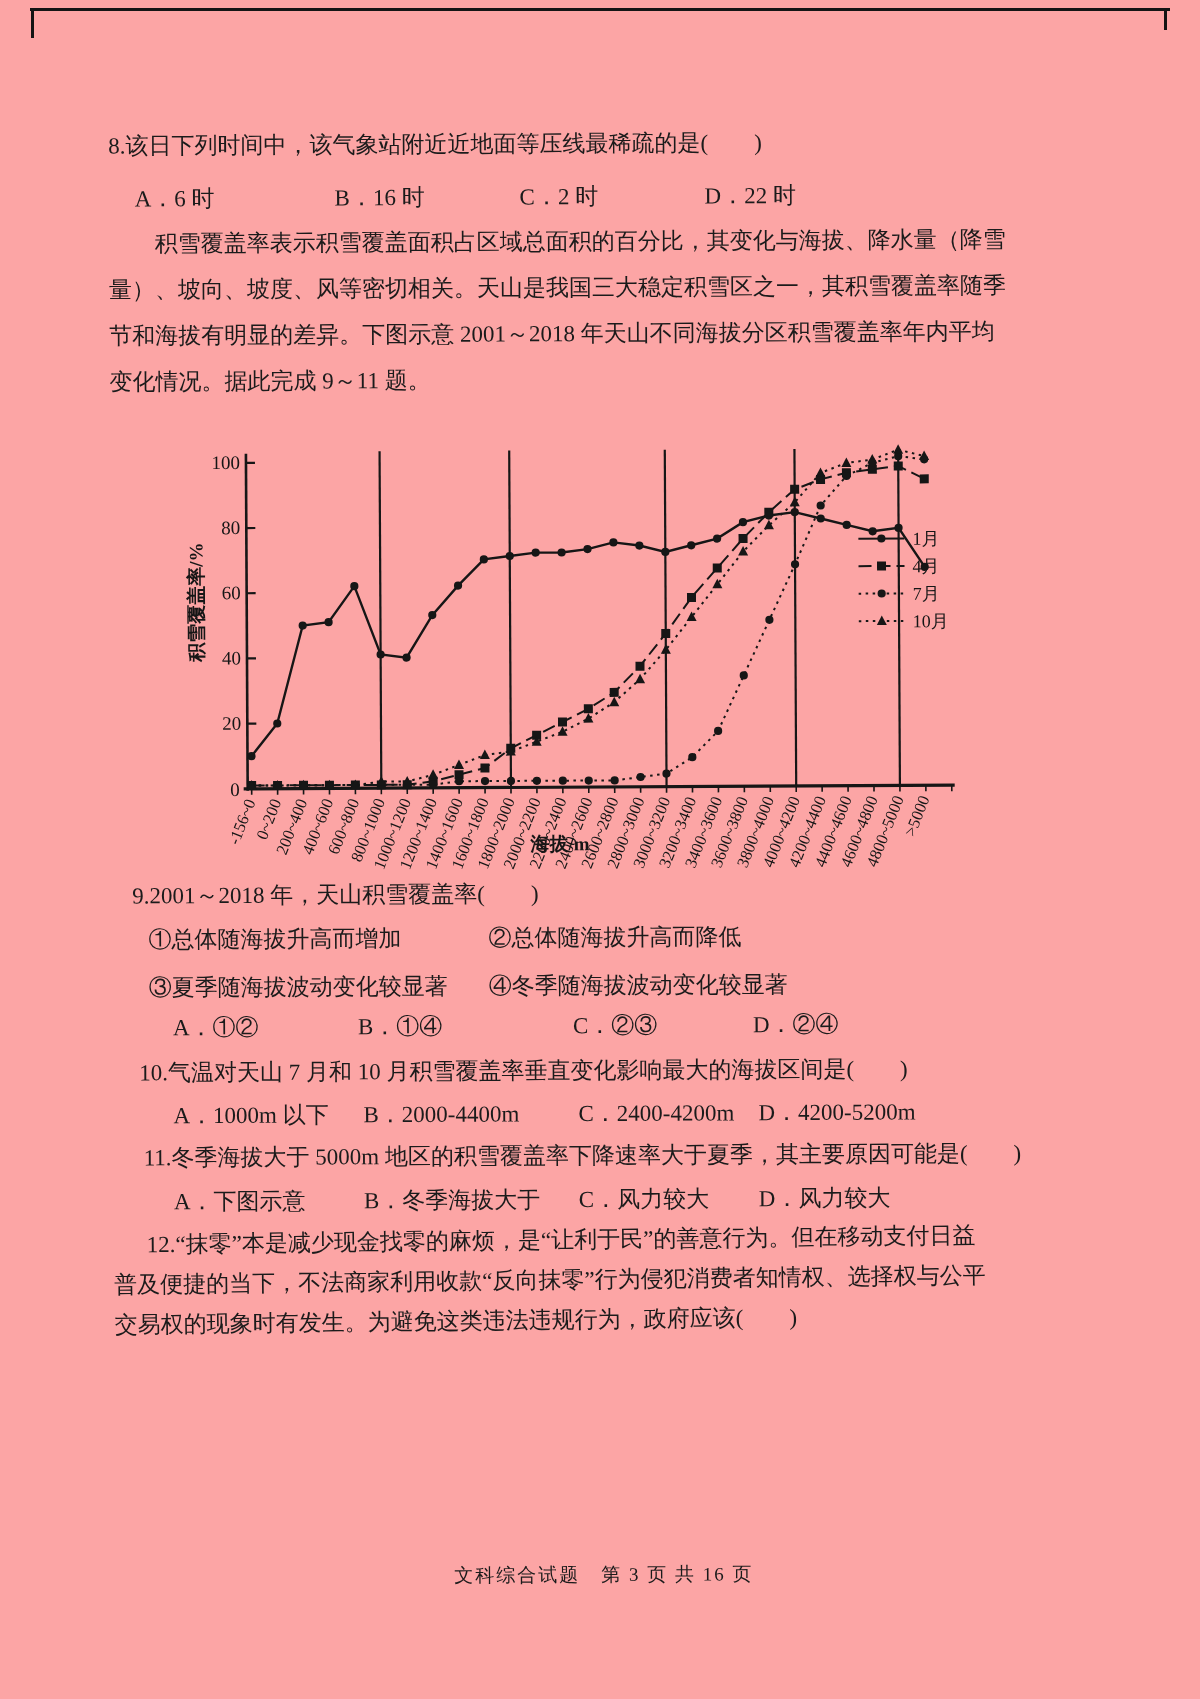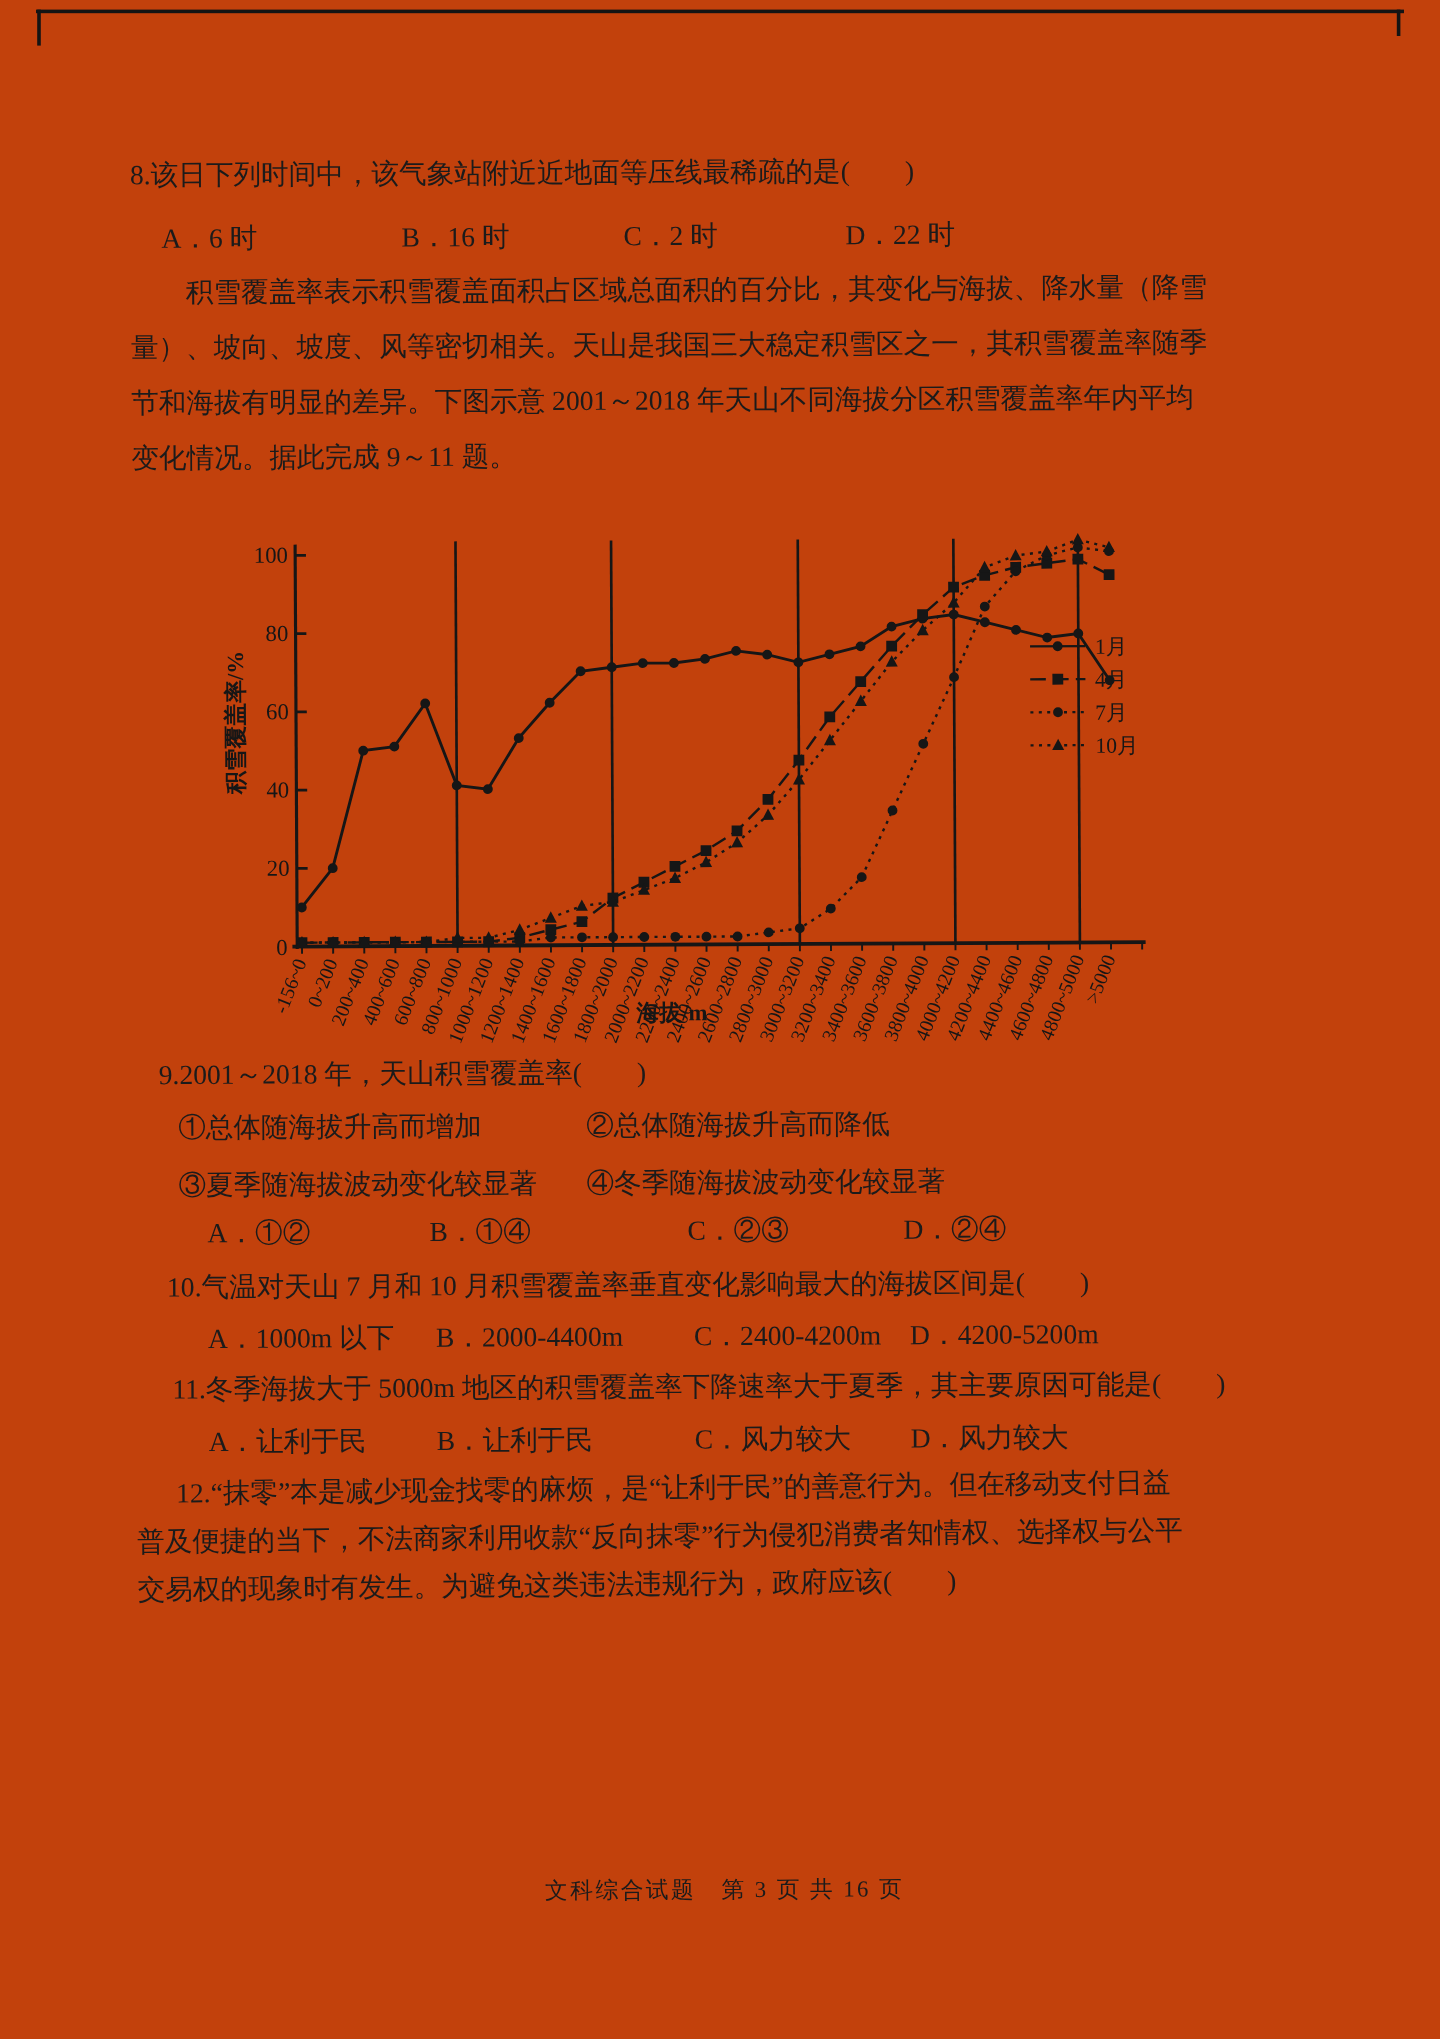--- a/index.html
+++ b/index.html
@@ -1,18 +1,18 @@
 <!DOCTYPE html>
 <html><head>
 <meta charset="utf-8">
 <style>
   html,body{margin:0;padding:0;background:#e8e8e6;}
   #page{
     position:relative;width:1200px;height:1699px;margin:0 auto;
-    background:#c2410c;overflow:hidden;
+    background:#fca5a5;overflow:hidden;
     font-family:"Liberation Serif","DejaVu Serif",serif;
     color:#1b1b1b;
   }
   #content{position:absolute;left:0;top:0;width:1200px;height:1699px;transform:rotate(-0.3deg);}
   .scanline{position:absolute;background:#141414;}
   .block{position:absolute;font-size:23px;line-height:1.2;white-space:nowrap;}
   .wide{white-space:normal;width:985px;}
   .para .para-line{height:46px;white-space:nowrap;}
   .para .para-line:first-child{text-indent:2.0em;}
   .q12 .para-line{height:40px;}
@@ -272,22 +272,22 @@
     <div class="block" style="left:138px;top:1057px;">10.气温对天山 7 月和 10 月积雪覆盖率垂直变化影响最大的海拔区间是(　　)</div>
     <div class="block optrow q10-opts" style="left:172px;top:1100px;">
         <span>A．1000m 以下</span>
         <span>B．2000-4400m</span>
         <span>C．2400-4200m</span>
         <span>D．4200-5200m</span>
       </div>
 
     <div class="block" style="left:142px;top:1142px;">11.冬季海拔大于 5000m 地区的积雪覆盖率下降速率大于夏季，其主要原因可能是(　　)</div>
     <div class="block optrow q11-opts" style="left:172px;top:1186px;">
-        <span>A．让利于民</span>
-        <span>B．让利于民</span>
+        <span>A．下图示意</span>
+        <span>B．冬季海拔大于</span>
         <span>C．风力较大</span>
         <span>D．风力较大</span>
       </div>
 
     <div class="block para q12 wide" style="left:112px;top:1226px;transform:rotate(-0.35deg);">
         <div class="para-line">12.“抹零”本是减少现金找零的麻烦，是“让利于民”的善意行为。但在移动支付日益</div>
         <div class="para-line">普及便捷的当下，不法商家利用收款“反向抹零”行为侵犯消费者知情权、选择权与公平</div>
         <div class="para-line">交易权的现象时有发生。为避免这类违法违规行为，政府应该(　　)</div>
       </div>
 

